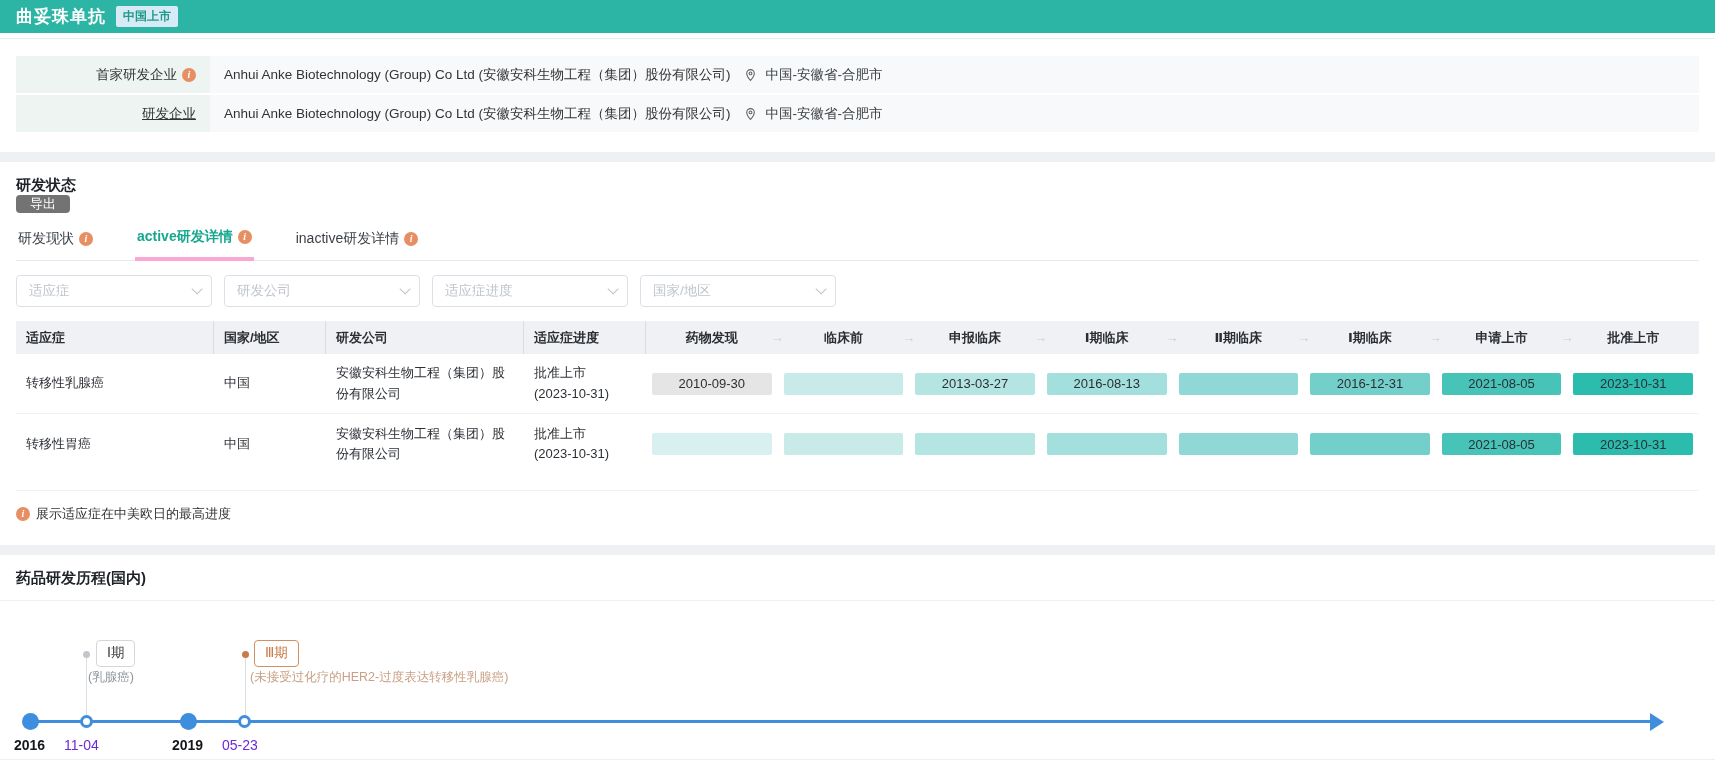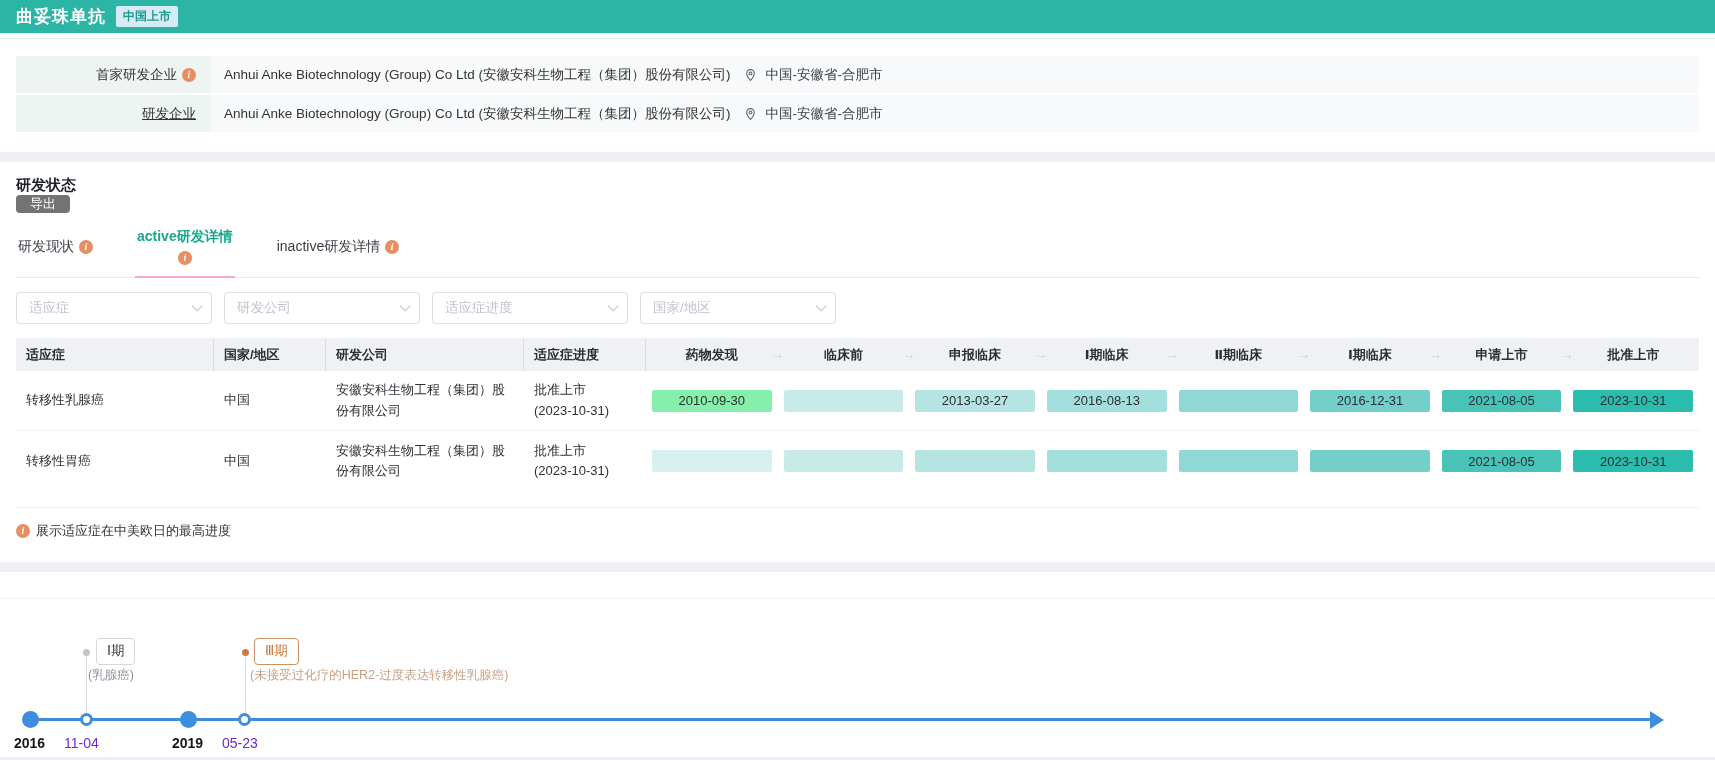--- a/index.html
+++ b/index.html
@@ -27,21 +27,21 @@
   
   .card-rd { padding:14px 16px 22px; }
   .sec-title { font-size:15px; font-weight:bold; color:#1f2329; }
   .rd-head { display:flex; justify-content:space-between; align-items:flex-start; height:30px;flex-direction:column; }
   .export-btn { width:54px; height:28px; background:#737373; color:#fff; border:none; border-radius:4px; font-size:13px; cursor:pointer; }
 
   .info-icon { width:14px; height:14px; min-width:14px; border-radius:50%; background:#e78e63; color:#fff; font-size:10px; font-weight:bold; font-style:italic; font-family:"Liberation Serif",serif; display:inline-flex; align-items:center; justify-content:center; line-height:1; }
 
   .tabs { display:flex; gap:40px; margin-top:12px; border-bottom:1px solid #e7e9ec; }
   .tab { padding:10px 2px 11px; font-size:14px; color:#3a3f45; display:flex; align-items:center; gap:5px; cursor:pointer; }
-  .tab.active { color:#17a78f; font-weight:bold; border-bottom:2px solid #f9a8d4; margin-bottom:-1px;flex-direction:column; }
+  .tab.active { color:#17a78f; font-weight:bold; border-bottom:4px solid #f9a8d4; margin-bottom:-1px; }
 
   .filters { display:flex; gap:12px; margin-top:14px; }
   .select { width:196px; height:32px; border:1px solid #dcdfe6; border-radius:4px; background:#fff; display:flex; align-items:center; justify-content:space-between; padding:0 12px; font-size:13.5px; color:#bfc4cc; cursor:pointer; }
   .caret-icon { width:8px; height:8px; border-right:1.5px solid #c0c4cc; border-bottom:1.5px solid #c0c4cc; transform:rotate(45deg) translateY(-3px); }
 
   .rd-table { margin-top:14px; }
   .thead, .trow { display:grid; grid-template-columns:198px 112px 198px 122px repeat(8,1fr); }
   .thead { background:#eff1f4; height:33px; font-size:13px; font-weight:bold; color:#2b2f33; }
   .th { display:flex; align-items:center; padding-left:10px; }
   .th.fixed { border-right:1px solid #d9dde2; }
@@ -205,21 +205,21 @@
 
     <div class="trow sep">
       <div class="td">转移性乳腺癌</div>
       <div class="td">中国</div>
       <div class="td">安徽安科生物工程（集团）股份有限公司</div>
       <div class="td">
         <div>批准上市</div>
         <div>(2023-10-31)</div>
       </div>
       <div class="stage-cell">
-          <div class="stage-bar" style="background: #86efac;">2010-09-30</div>
+          <div class="stage-bar" style="background: #e5e5e5;">2010-09-30</div>
         </div>
       <div class="stage-cell">
           <div class="stage-bar" style="background: rgb(200, 235, 233);"></div>
         </div>
       <div class="stage-cell">
           <div class="stage-bar" style="background: rgb(181, 229, 227);">2013-03-27</div>
         </div>
       <div class="stage-cell">
           <div class="stage-bar" style="background: rgb(163, 223, 220);">2016-08-13</div>
         </div>
@@ -274,20 +274,21 @@
 
   <div class="note">
     <span class="info-icon">i</span>
     <span>展示适应症在中美欧日的最高进度</span>
   </div>
 </section>
 
 <div class="gap"></div>
 
 <section class="card card-tl">
+  <h2 class="sec-title">药品研发历程(国内)</h2>
   <div class="tl-divider"></div>
 
   <div class="tl-area">
 
     <div class="stem" style="left:86px;"></div>
     <div class="stem" style="left:245px;"></div>
     <div class="stem-dot gray" style="left:83px;"></div>
     <div class="stem-dot orange" style="left:242px;"></div>
 
     <div class="phase-box" style="left:96px;">Ⅰ期</div>

